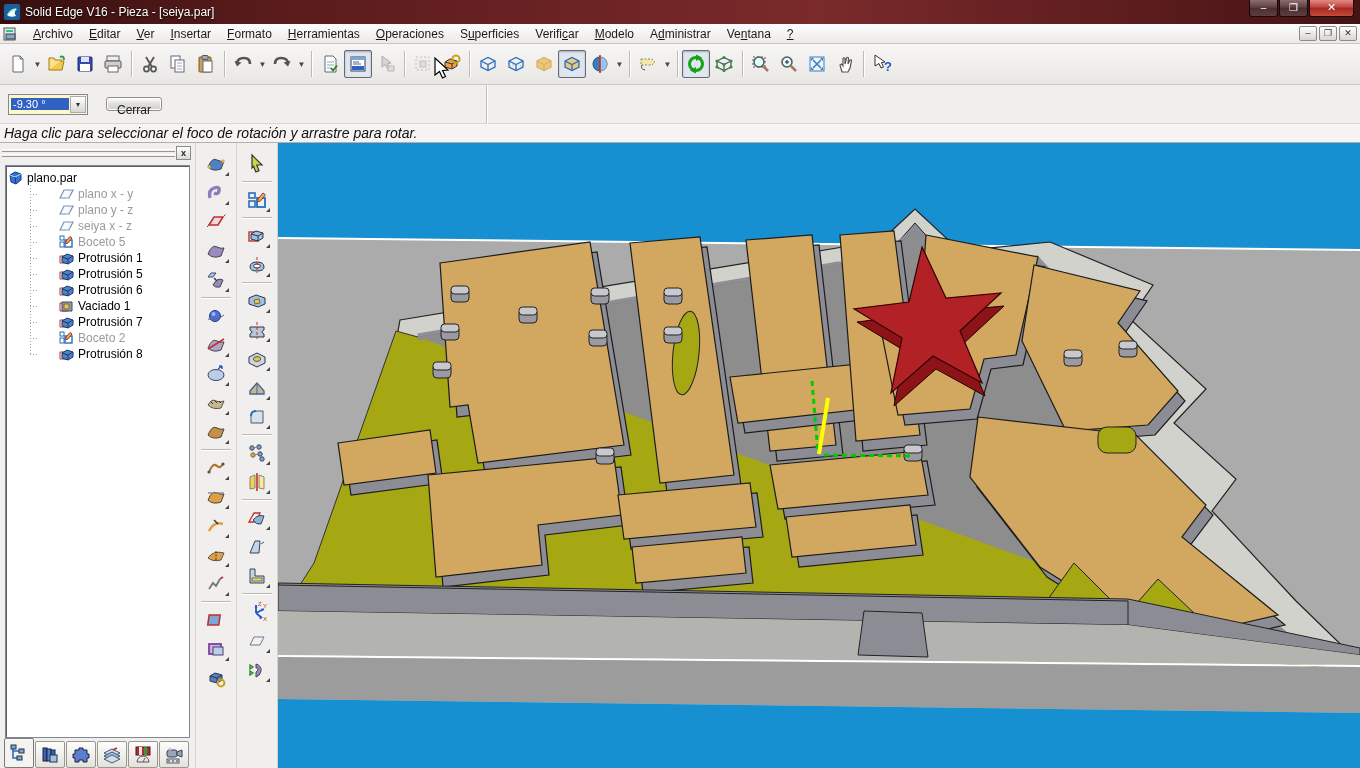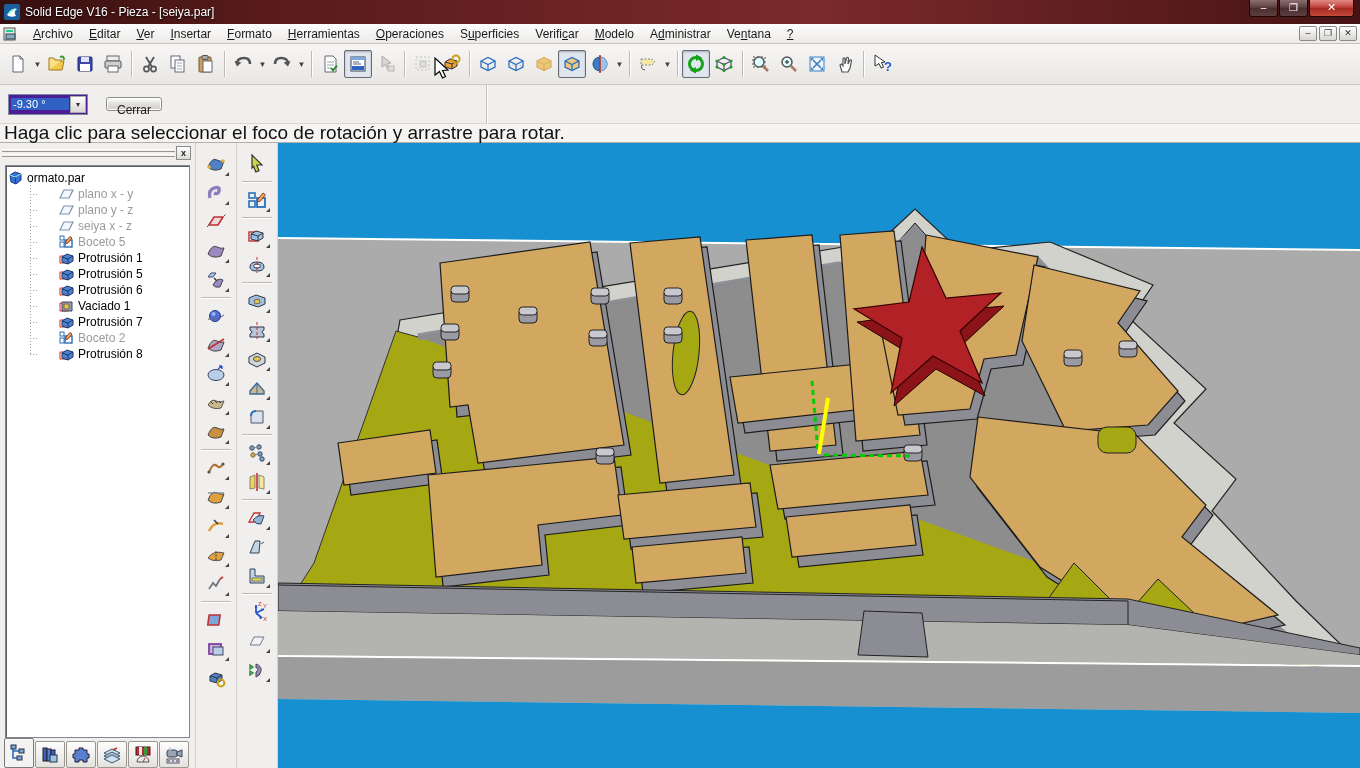--- a/index.html
+++ b/index.html
@@ -25,28 +25,28 @@
   
   .toolbar { height:41px; background:linear-gradient(#f7f6f5,#e9e7e4); border-bottom:1px solid #cdcac6; display:flex; align-items:center; padding-left:4px; position:relative; }
   .tb-btn { width:28px; height:28px; display:flex; align-items:center; justify-content:center; border:1px solid transparent; border-radius:2px; position:relative; }
   .tb-btn.pressed { border:1px solid #6a6a72; background:#dfe6ef; box-shadow:inset 0 1px 2px rgba(0,0,0,.25); }
   .tb-btn.disabled { opacity:.45; filter:grayscale(1); }
   .tb-drop { width:11px; height:28px; display:flex; align-items:center; justify-content:center; color:#444; font-size:8px; }
   .tb-sep { width:1px; height:26px; background:#bdbab6; margin:0 4px; box-shadow:1px 0 0 #fff; }
 
   
   .ribbon { height:39px; background:#f0efee; display:flex; align-items:center; position:relative; border-bottom:1px solid #d8d5d2; }
-  .combo { width:80px; height:21px; border:1px solid #7a8aa0; background:#4c1d95; margin-left:8px; display:flex; align-items:center; }
+  .combo { width:80px; height:21px; border:1px solid #7a8aa0; background:#fef9c3; margin-left:8px; display:flex; align-items:center; }
   .combo .val { flex:1; background:#2f62c4; color:#fff; margin:2px 0 2px 2px; padding:0 2px; font-size:11px; white-space:nowrap; }
   .combo .drop { width:16px; height:17px; margin:1px; background:linear-gradient(#fefefe,#d9d7d3); border:1px solid #aaa; font-size:7px; text-align:center; line-height:16px; color:#333; }
   .btn-cerrar { margin-left:18px; width:56px; height:14px; border:1px solid #8e8e8e; border-radius:3px; background:linear-gradient(#ffffff,#e3e1dd 45%,#d2cfcb); box-shadow:0 0 0 1px #fff inset; font-size:12px; color:#1a1a1a; text-align:center; line-height:24px; }
   .ribbon-sep { position:absolute; left:486px; top:0; width:1px; height:39px; background:#c4c1bd; box-shadow:1px 0 0 #fff; }
 
   
-  .promptbar { height:19px; background:#f5f4f2; border-bottom:1px solid #b3b0ac; display:flex; align-items:center; padding-left:4px; font-size:19px; color:#111; }
+  .promptbar { height:19px; background:#f5f4f2; border-bottom:1px solid #b3b0ac; display:flex; align-items:center; padding-left:4px; font-size:14px; color:#111;font-style:italic; }
 
   
   .main { display:flex; height:627px; }
   .edgebar { width:196px; background:#f0efee; display:flex; flex-direction:column; border-right:1px solid #d5d2ce; }
   .eb-head { height:22px; position:relative; }
   .eb-grip { position:absolute; left:2px; right:20px; top:6px; height:3px; border-top:1px solid #fff; border-bottom:1px solid #9a9792; }
   .eb-grip2 { top:11px; }
   .eb-close { position:absolute; right:4px; top:3px; width:15px; height:14px; border:1px solid #8a8a8a; background:linear-gradient(#fdfdfd,#dcdad6); font-size:9px; font-weight:bold; text-align:center; line-height:12px; color:#222; }
   .eb-tree { margin:0 5px; flex:1; background:#fff; border:1px solid #828790; box-shadow:inset 1px 1px 0 #5a5f66; padding:4px 2px; position:relative; overflow:hidden; }
   .tree-root { display:flex; align-items:center; gap:4px; height:16px; color:#000; }
@@ -348,21 +348,21 @@
       <div class="eb-grip eb-grip2"></div>
       <div class="eb-close">x</div>
     </div>
     <div class="eb-tree">
       <div class="tree-root">
         <svg class="tree-ico" viewBox="0 0 15 14">
             <path d="M2 4 L7 1 L13 3 L13 9 L8 13 L3 11 Z" fill="#3a6fd8" stroke="#123a8a"></path>
             <path d="M2 4 L7 6 L13 3" fill="none" stroke="#9ec" stroke-width="1"></path>
             <path d="M7 6 L8 13" stroke="#123a8a"></path>
           </svg>
-        <span>ormato.par</span>
+        <span>plano.par</span>
       </div>
       <div class="tree-kids" id="tree-kids">
           <div class="tree-row dim">
             <svg class="tree-ico" viewBox="0 0 15 14">
               <path d="M1 11 5 3h9l-4 8z" fill="#f6f9fc" stroke="#7a92b4" stroke-width="1.2"></path>
             </svg>
             <span>plano x - y</span>
           </div>
           <div class="tree-row dim">
             <svg class="tree-ico" viewBox="0 0 15 14">

